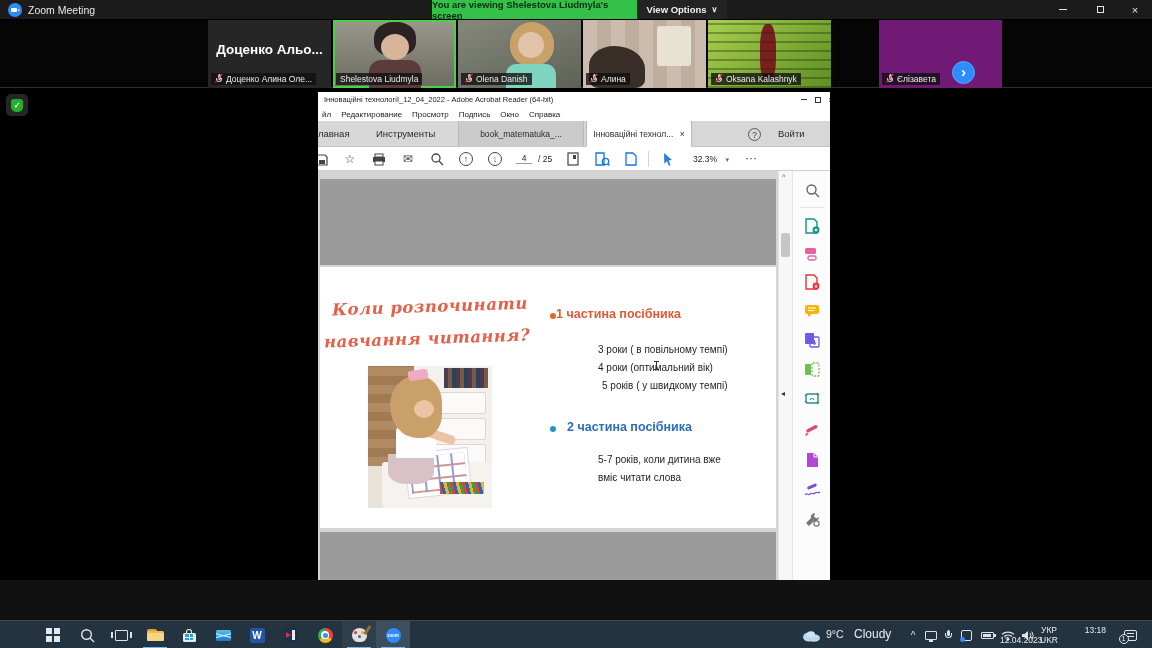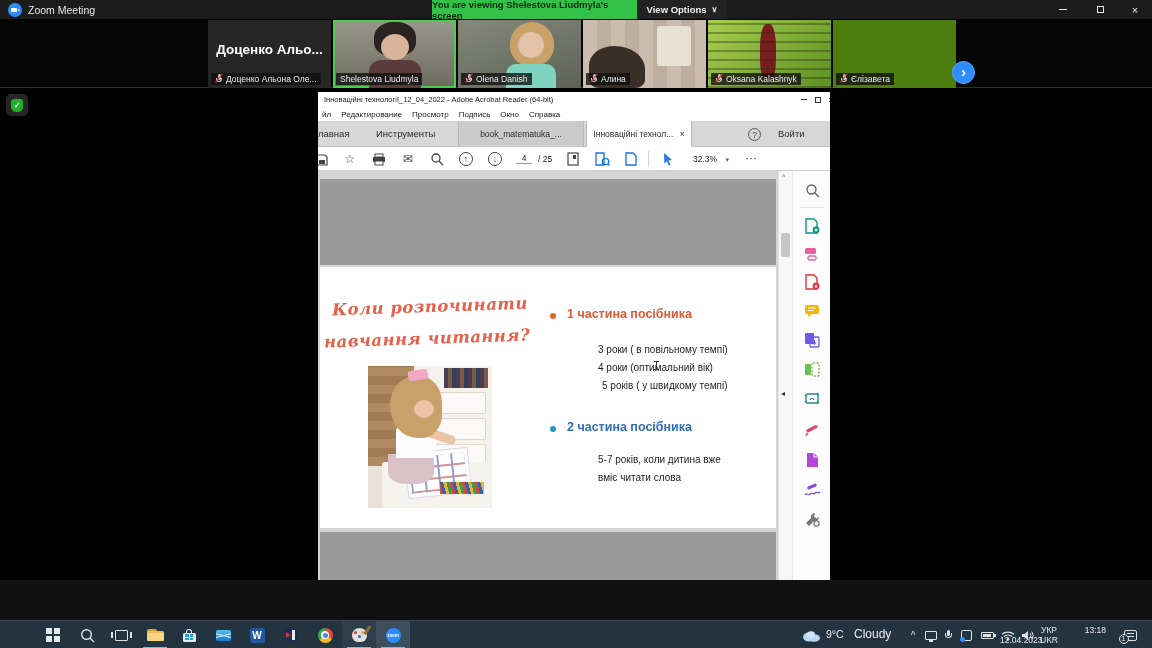--- a/index.html
+++ b/index.html
@@ -189,21 +189,21 @@
 <div class="abs strip">
 
   <div class="tile" style="left:208px;background:#262626">
     <div class="bigname">Доценко Альо...</div>
     <div class="tlabel">
         <span class="micm">
           <i></i>
           <u></u>
           <s></s>
         </span>
-      <span>Доценко Альона Оле...</span>
+      <span>Доценко Алина Оле...</span>
       </div>
   </div>
 
   <div class="tile active" style="left:333px;background:linear-gradient(180deg,#98988c,#6b6b60)">
     <div class="head" style="left:41px;top:2px;width:42px;height:34px;background:#2a2322;border-radius:45% 45% 40% 40%"></div>
     <div class="head" style="left:48px;top:14px;width:28px;height:26px;background:#d8b49a"></div>
     <div class="head" style="left:36px;top:40px;width:52px;height:28px;background:#5a3c3c;border-radius:12px 12px 0 0"></div>
     <div class="tlabel">
         <span>Shelestova Liudmyla</span>
       </div>
@@ -242,21 +242,21 @@
     <div class="tlabel">
         <span class="micm">
           <i></i>
           <u></u>
           <s></s>
         </span>
       <span>Oksana Kalashnyk</span>
       </div>
   </div>
 
-  <div class="tile" style="left:833px;background:#4d7c0f">
+  <div class="tile" style="left:879px;background:#701a75">
     <div class="tlabel">
         <span class="micm">
           <i></i>
           <u></u>
           <s></s>
         </span>
       <span>Єлізавета</span>
       </div>
   </div>
   <div class="abs nextbtn">
@@ -382,21 +382,21 @@
         <div class="ph-pencils"></div>
         <div class="ph-skirt"></div>
         <div class="ph-body"></div>
         <div class="ph-arm"></div>
         <div class="ph-hair"></div>
         <div class="ph-bow"></div>
         <div class="ph-face"></div>
       </div>
 
       <div class="bdot" style="left:230px;top:46px;background:#e0662c"></div>
-      <div class="sh1" style="left:247px;top:40px">1 частина посібника</div>
+      <div class="sh1" style="left:236px;top:40px">1 частина посібника</div>
       <div class="sli" style="left:278px;top:77px">3 роки ( в повільному темпі)</div>
       <div class="sli" style="left:278px;top:95px">4 роки (оптимальний вік)</div>
       <div class="sli" style="left:282px;top:113px">5 років ( у швидкому темпі)</div>
       <div class="ibeam" style="left:336px;top:94px"></div>
 
       <div class="bdot" style="left:230px;top:159px;background:#2596be"></div>
       <div class="sh2" style="left:247px;top:153px">2 частина посібника</div>
       <div class="sli" style="left:278px;top:187px">5-7  років,  коли  дитина  вже</div>
       <div class="sli" style="left:278px;top:205px">вміє читати слова</div>
     </div>

